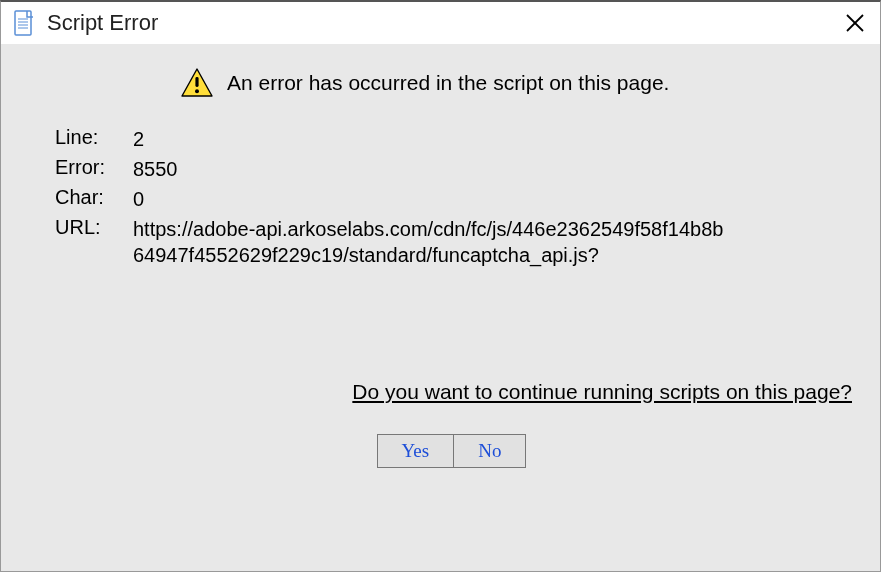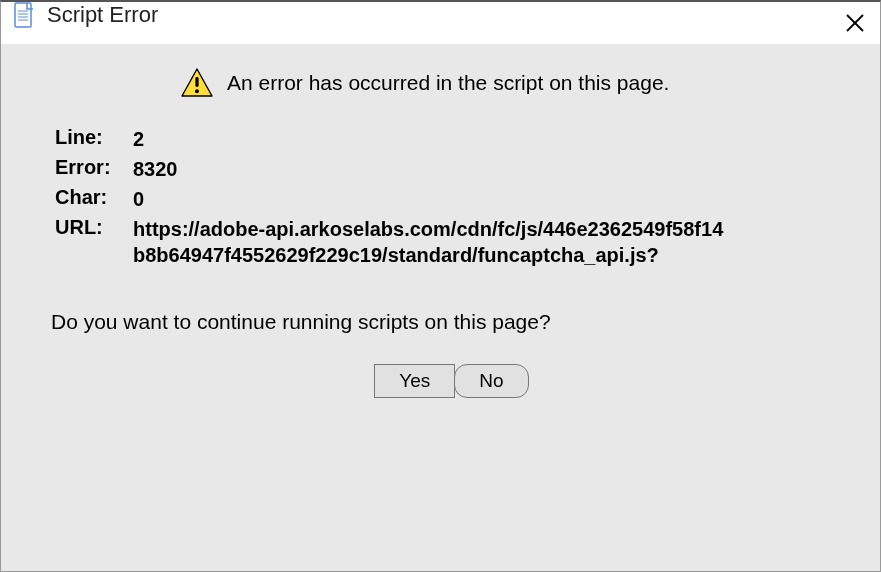--- a/index.html
+++ b/index.html
@@ -12,21 +12,21 @@
       border-left: 1px solid #999;
       border-right: 1px solid #999;
       border-bottom: 1px solid #999;
       position: relative;
     }
     
     .titlebar {
       background: #fff;
       height: 42px;
       display: flex;
-      align-items: flex-start;
+      align-items: center;
       padding-left: 12px;
       font-size: 22px;
       color: #222;
     }
     .doc-icon {
       width: 22px;
       height: 26px;
       margin-right: 12px;
       flex-shrink: 0;
     }
@@ -52,46 +52,47 @@
       margin-bottom: 26px;
     }
     .warn-icon { width: 32px; height: 30px; margin-right: 14px; }
     .msg-text { font-size: 21px; color: #000; }
     table.details {
       border-collapse: collapse;
       margin-left: 4px;
       font-size: 20px;
       color: #000;
     }
-    table.details td { vertical-align: top; padding: 2px 0; font-weight: bold; }
+    table.details td { vertical-align: top; padding: 2px 0; }
     td.label { width: 78px; }
     td.value { max-width: 600px; word-break: break-all; line-height: 1.3; }
     .prompt {
-      text-align: left;
+      text-align: right;
       font-size: 21px;
-      margin-top: 40px;
+      margin-top: 110px;
       color: #000;
+      text-decoration: underline;
     }
     .buttons {
       display: flex;
       justify-content: center;
       gap: 0;
       margin-top: 30px;
     }
     .btn {
-      font-family: Liberation Sans, sans-serif;
+      font-family: Liberation Serif, serif;
       font-size: 19px;
-      color: #000000;
+      color: #1d4ed8;
       background: #e1e1e1;
       border: 1px solid #777;
       height: 34px;
       padding: 0 24px;
       cursor: default;
     }
-    .btn + .btn { margin-left: -1px; border-radius: 13px; }
+    .btn + .btn { margin-left: -1px; }
     .underline::first-letter { text-decoration: underline; }
   </style>
 </head>
 <body>
 
 <div class="titlebar">
   <span class="doc-icon">
     <svg viewBox="0 0 22 26">
       <rect x="2" y="1" width="16" height="24" rx="1" fill="#fff" stroke="#5a8fd6" stroke-width="1.5"></rect>
       <path d="M14 1 L14 7 L20 7" fill="none" stroke="#5a8fd6" stroke-width="1.5"></path>
@@ -124,21 +125,21 @@
   </div>
 
   <table class="details">
     <tbody>
         <tr>
       <td class="label">Line:</td>
       <td class="value">2</td>
     </tr>
     <tr>
       <td class="label">Error:</td>
-      <td class="value">8320</td>
+      <td class="value">8550</td>
     </tr>
     <tr>
       <td class="label">Char:</td>
       <td class="value">0</td>
     </tr>
     <tr>
       <td class="label">URL:</td>
       <td class="value">https://adobe-api.arkoselabs.com/cdn/fc/js/446e2362549f58f14b8b64947f4552629f229c19/standard/funcaptcha_api.js?</td>
     </tr>
   </tbody>

